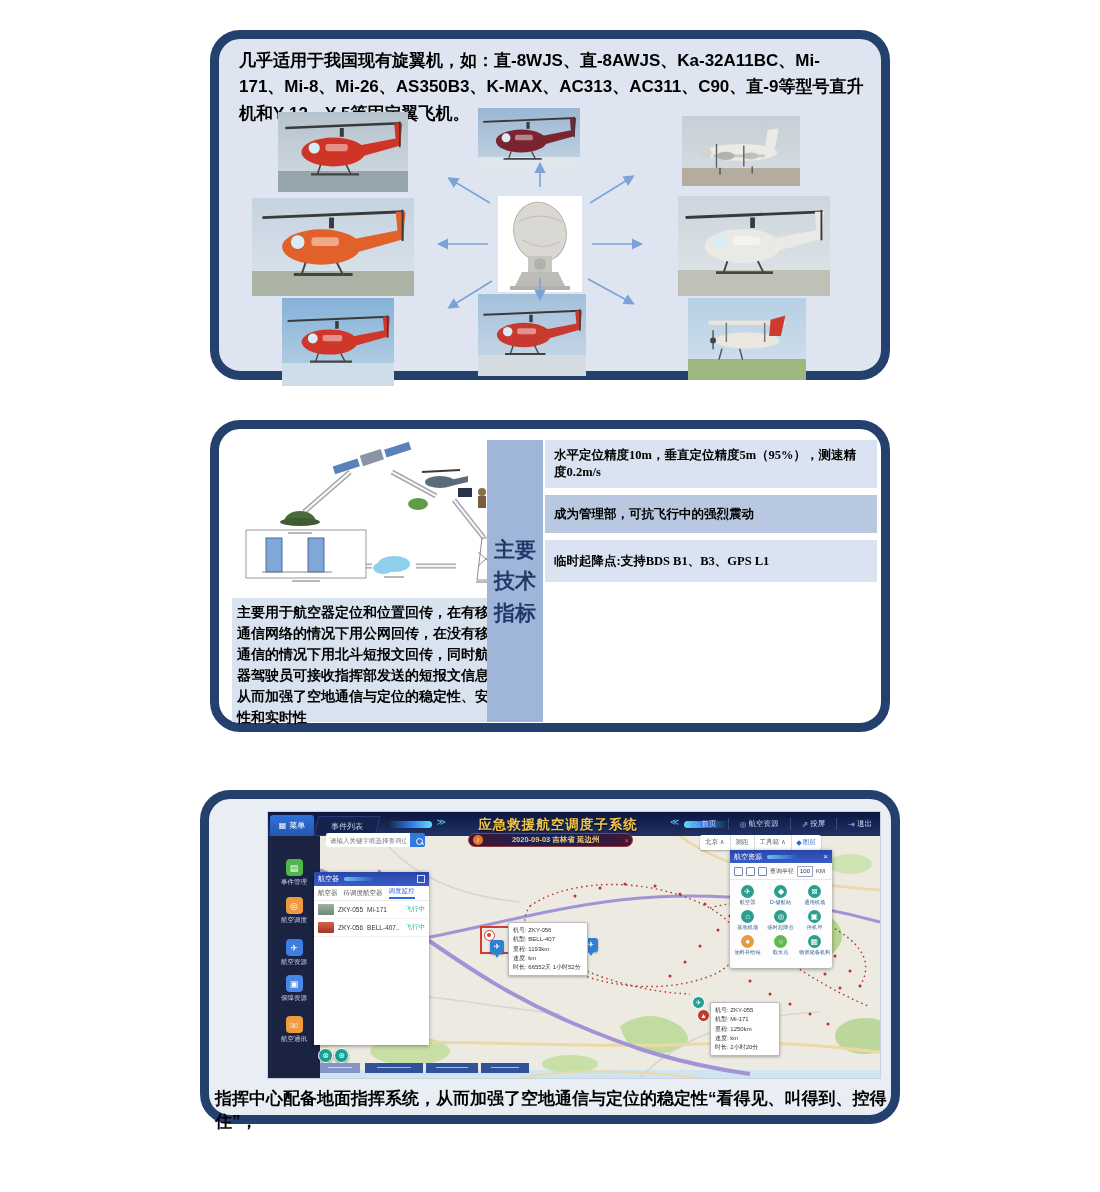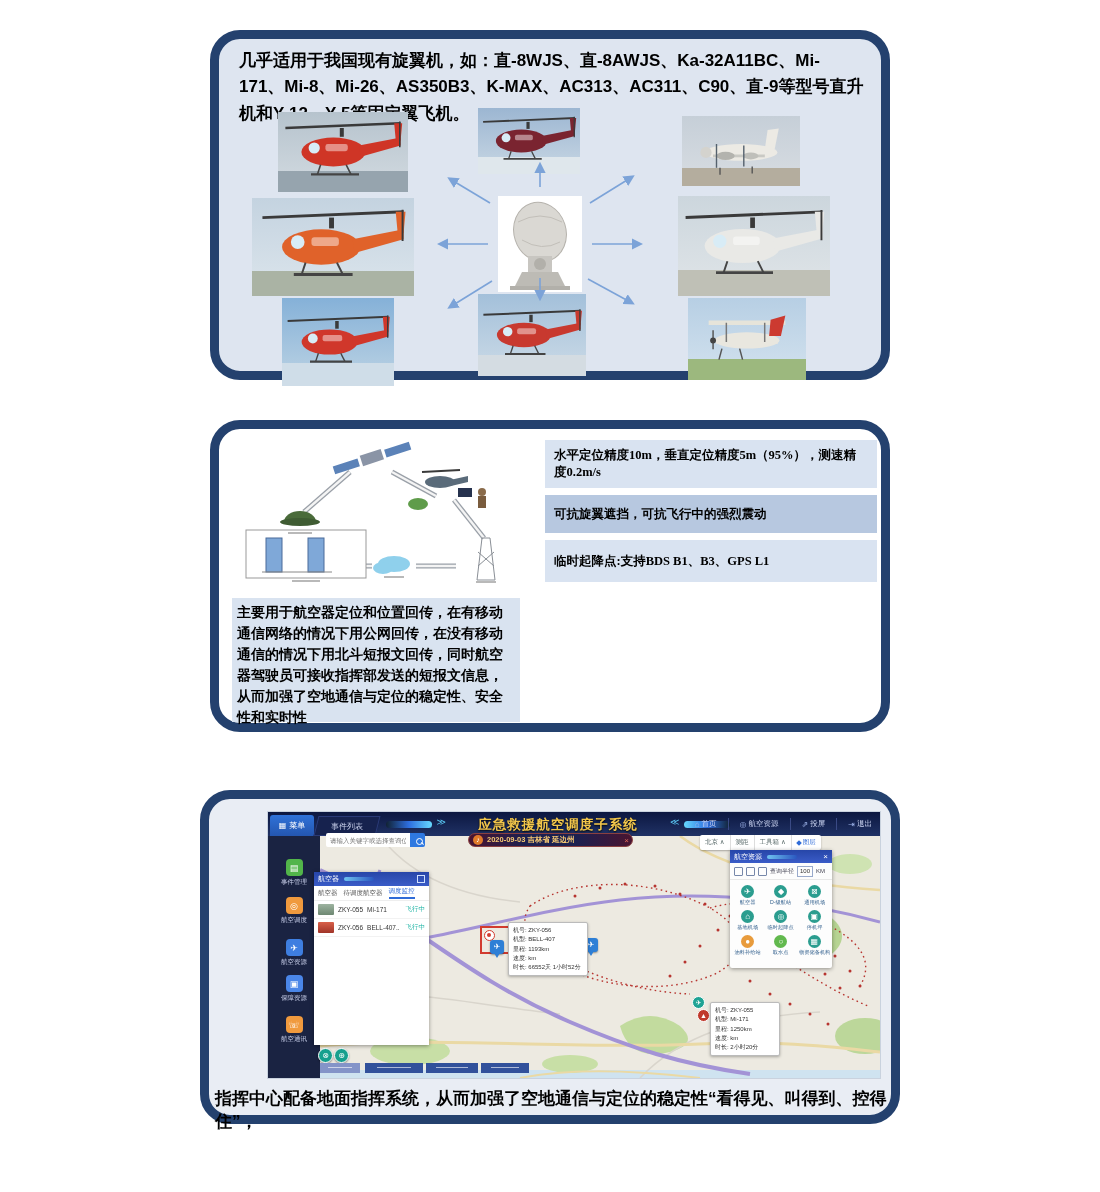--- a/index.html
+++ b/index.html
@@ -77,21 +77,21 @@
   .search-btn{position:absolute;left:142px;top:21px;width:15px;height:14px;background:#2e78e0;border:none;
               border-radius:0 2px 2px 0;}
   .search-btn i{display:block;width:5px;height:5px;border:1px solid #fff;border-radius:50%;margin:2px auto 0;position:relative;}
   .search-btn i:after{content:"";position:absolute;left:4px;top:4px;width:3px;height:1px;background:#fff;transform:rotate(45deg);}
 
   .alert-bar{position:absolute;left:200px;top:21px;width:165px;height:14px;border-radius:7px;
              background:linear-gradient(90deg,#4a1430,#1b2050 35%,#1b2050 65%,#4a1430);
              border:1px solid #8a4040;display:flex;align-items:center;box-sizing:border-box;}
   .alert-spk{width:10px;height:10px;border-radius:50%;background:#e07a2a;color:#fff;font-size:7px;line-height:10px;
              text-align:center;margin:0 4px;}
-  .alert-text{flex:1;text-align:left;color:#f5c872;font-size:7.5px;font-weight:700;}
+  .alert-text{flex:1;text-align:center;color:#f5c872;font-size:7.5px;font-weight:700;}
   .alert-close{color:#e06a5a;font-size:8px;margin-right:3px;}
 
   .ac-panel{position:absolute;left:46px;top:60px;width:115px;height:173px;background:#fff;
             box-shadow:0 1px 4px rgba(0,0,0,.4);}
   .ac-head{height:14px;background:linear-gradient(#2746a8,#3a5cc8);display:flex;align-items:center;padding:0 4px;}
   .ac-title{color:#fff;font-size:7px;}
   .ac-deco{width:30px;height:4px;margin-left:5px;border-radius:2px;background:linear-gradient(90deg,#6fc3f0,#2a57c0);}
   .ac-win{margin-left:auto;width:6px;height:6px;border:1px solid #cfe0ff;}
   .ac-tabs{height:14px;border-bottom:1px solid #eee;display:flex;align-items:center;gap:6px;padding:0 4px;font-size:6.5px;color:#555;}
   .ac-tab.active{color:#2f6bd8;border-bottom:2px solid #2f6bd8;padding-bottom:1px;}
@@ -298,23 +298,28 @@
         <rect x="226" y="48" width="14" height="9" fill="#26324e"></rect>
         <circle cx="250" cy="52" r="4" fill="#8a6b4a"></circle>
         <rect x="246" y="56" width="8" height="12" fill="#7a5c3e"></rect>
         <rect x="56" y="92" width="24" height="2" fill="#b9b9b9"></rect>
         <rect x="60" y="140" width="28" height="2" fill="#b9b9b9"></rect>
         <rect x="152" y="136" width="20" height="2" fill="#b9b9b9"></rect>
         <rect x="244" y="141" width="20" height="2" fill="#b9b9b9"></rect>
       </svg>
     </div>
     <p class="p2desc">主要用于航空器定位和位置回传，在有移动通信网络的情况下用公网回传，在没有移动通信的情况下用北斗短报文回传，同时航空器驾驶员可接收指挥部发送的短报文信息，从而加强了空地通信与定位的稳定性、安全性和实时性</p>
+    <div class="p2label">
+      <div>主要</div>
+      <div>技术</div>
+      <div>指标</div>
+    </div>
     <div class="p2table">
       <div class="spec h48">水平定位精度10m，垂直定位精度5m（95%），测速精度0.2m/s</div>
-      <div class="spec dark h38">可抗旋翼遮挡，可抗飞行中的强烈震动</div>
+      <div class="spec dark h38">成为管理部，可抗飞行中的强烈震动</div>
       <div class="spec h42">临时起降点:支持BDS B1、B3、GPS L1</div>
     </div>
   </section>
 
   <section class="panel p3">
     <div class="app">
 
       <svg class="map" viewBox="0 0 560 242">
         <rect width="560" height="242" fill="#edeae1"></rect>
         <rect y="234" width="560" height="8" fill="#cfe3f0"></rect>

